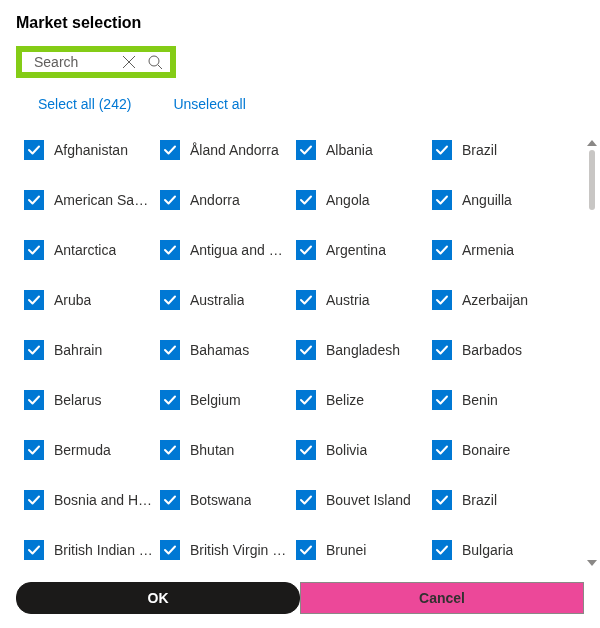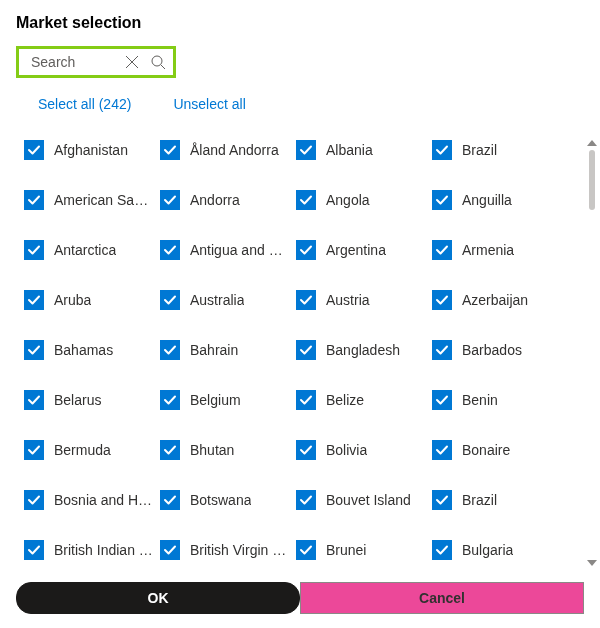--- a/index.html
+++ b/index.html
@@ -24,21 +24,21 @@
     }
     .title {
       font-size: 16px;
       font-weight: 600;
       color: #000;
       margin: 0 0 14px 0;
     }
     .search-wrap {
       display: flex;
       align-items: center;
-      border: 3px solid #84cc16;
+      border: 6px solid #84cc16;
       height: 32px;
       width: 160px;
       padding: 0 6px 0 10px;
       gap: 6px;
     }
     .search-input {
       border: none;
       outline: none;
       font-size: 14px;
       color: #605e5c;
@@ -333,29 +333,29 @@
             </svg>
           </span>
           <span class="lbl">Azerbaijan</span>
         </div>
         <div class="item">
           <span class="chk">
             <svg width="14" height="14" viewBox="0 0 14 14">
               <path d="M2 7 L5.5 10.5 L12 3.5" stroke="#fff" stroke-width="2" fill="none" stroke-linecap="round" stroke-linejoin="round"></path>
             </svg>
           </span>
+          <span class="lbl">Bahrain</span>
+        </div>
+        <div class="item">
+          <span class="chk">
+            <svg width="14" height="14" viewBox="0 0 14 14">
+              <path d="M2 7 L5.5 10.5 L12 3.5" stroke="#fff" stroke-width="2" fill="none" stroke-linecap="round" stroke-linejoin="round"></path>
+            </svg>
+          </span>
           <span class="lbl">Bahamas</span>
-        </div>
-        <div class="item">
-          <span class="chk">
-            <svg width="14" height="14" viewBox="0 0 14 14">
-              <path d="M2 7 L5.5 10.5 L12 3.5" stroke="#fff" stroke-width="2" fill="none" stroke-linecap="round" stroke-linejoin="round"></path>
-            </svg>
-          </span>
-          <span class="lbl">Bahrain</span>
         </div>
         <div class="item">
           <span class="chk">
             <svg width="14" height="14" viewBox="0 0 14 14">
               <path d="M2 7 L5.5 10.5 L12 3.5" stroke="#fff" stroke-width="2" fill="none" stroke-linecap="round" stroke-linejoin="round"></path>
             </svg>
           </span>
           <span class="lbl">Bangladesh</span>
         </div>
         <div class="item">

